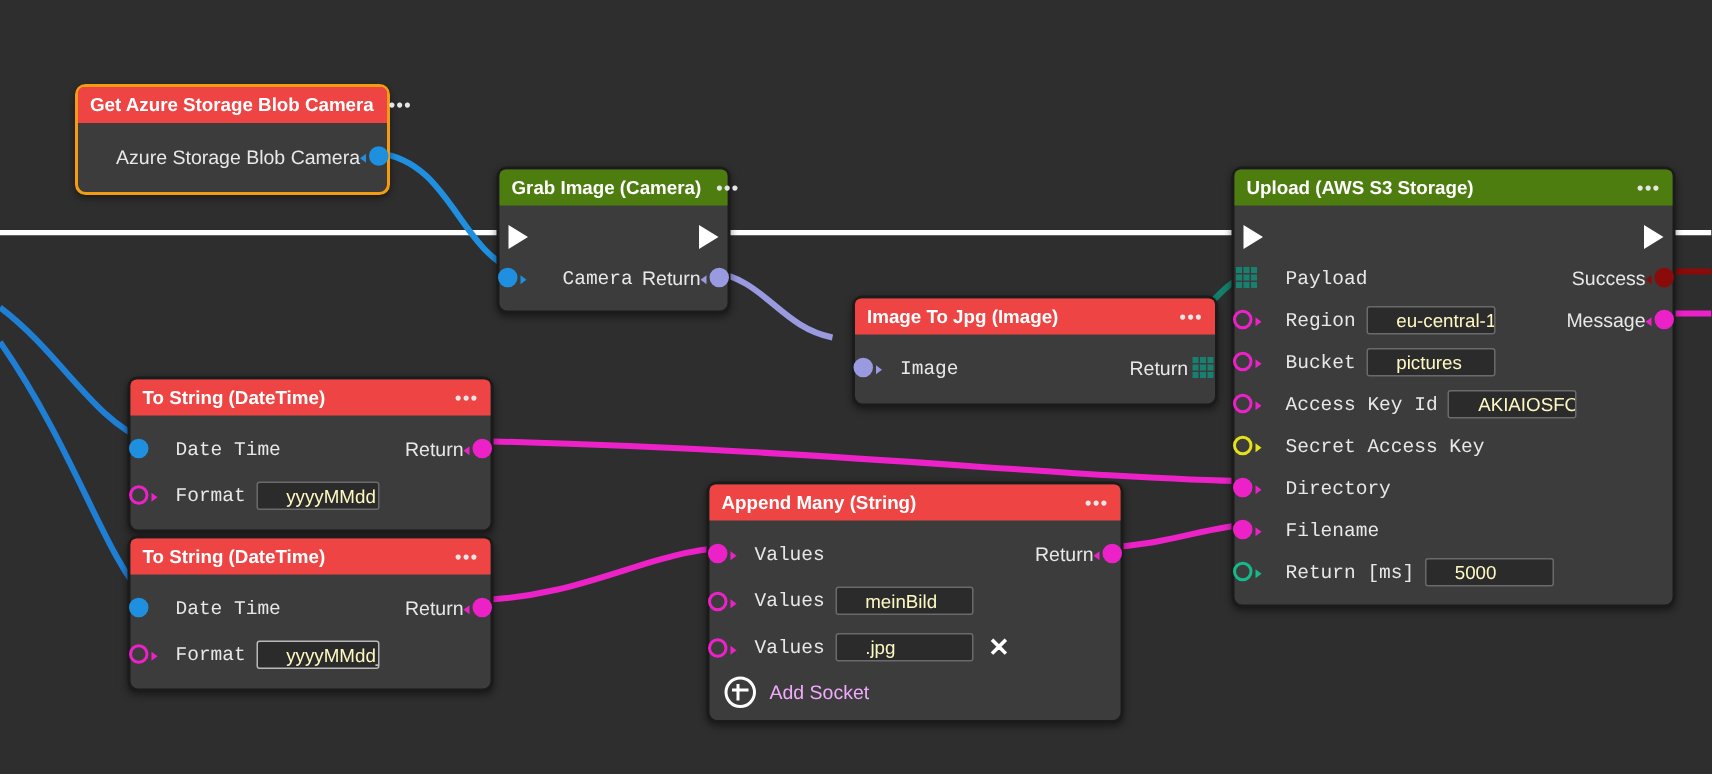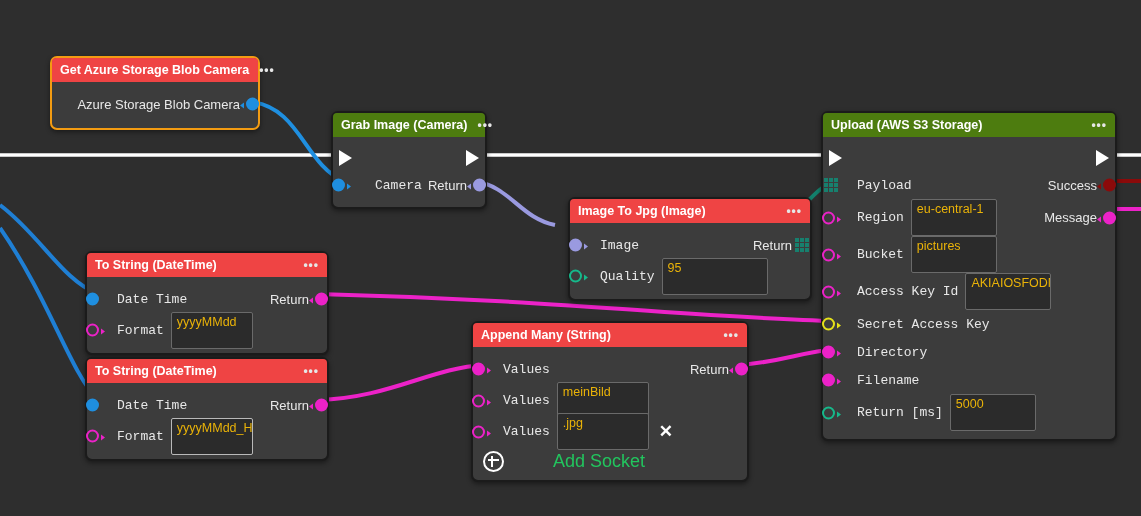--- a/index.html
+++ b/index.html
@@ -88,32 +88,32 @@
     width:14px;height:14px;
     display:grid;grid-template-columns:repeat(3,1fr);grid-template-rows:repeat(3,1fr);
     gap:1.5px;
   }
   .gridpin.left{left:1px;}
   .gridpin.right{right:1px;}
   .gridpin i{background:#17806e;display:block;}
 
   .field{
     background:#2b2b2b;border:1px solid #6a6a6a;border-radius:2px;
-    color:#eab308;font-size:12.5px;
-    padding:2px 5px;height:37px;line-height:15px;
+    color:#fef9c3;font-size:12.5px;
+    padding:2px 19px;height:19px;line-height:15px;
     box-sizing:border-box;overflow:hidden;white-space:nowrap;
     margin-left:7px;
   }
   .field.focus{border-color:#b9b9b9;}
 
   .xbtn{
     margin-left:10px;color:#ffffff;font-size:17px;font-weight:bold;line-height:1;
     font-family:"Liberation Sans",sans-serif;
   }
-  .addsock{display:flex;align-items:center;padding:4px 12px 0 10px;color:#22c55e;font-size:18px;gap:40px;}
+  .addsock{display:flex;align-items:center;padding:4px 12px 0 10px;color:#f0abfc;font-size:13px;}
   .plus{
     width:17px;height:17px;border:2px solid #ffffff;border-radius:50%;
     position:relative;margin-right:9px;flex:0 0 auto;
   }
   .plus::before,.plus::after{
     content:"";position:absolute;background:#ffffff;
   }
   .plus::before{left:3px;right:3px;top:5.5px;height:2px;}
   .plus::after{top:3px;bottom:3px;left:5.5px;width:2px;}
 
@@ -206,25 +206,20 @@
             <i></i>
             <i></i>
             <i></i>
             <i></i>
             <i></i>
             <i></i>
             <i></i>
             <i></i>
         </span>
       </div>
-      <div class="row" style="height:30px;">
-        <span class="pin left hollow c-green"></span>
-        <span class="lbl" style="margin-left:18px;">Quality</span>
-        <span class="field" style="width:106px;">95</span>
-      </div>
     </div>
   </div>
 
   <div class="node" id="node-upload">
     <div class="node-header hdr-blue">
       <span>Upload (AWS S3 Storage)</span>
       <span class="dots">•••</span>
     </div>
     <div class="node-body">
       <div class="exec-row">

